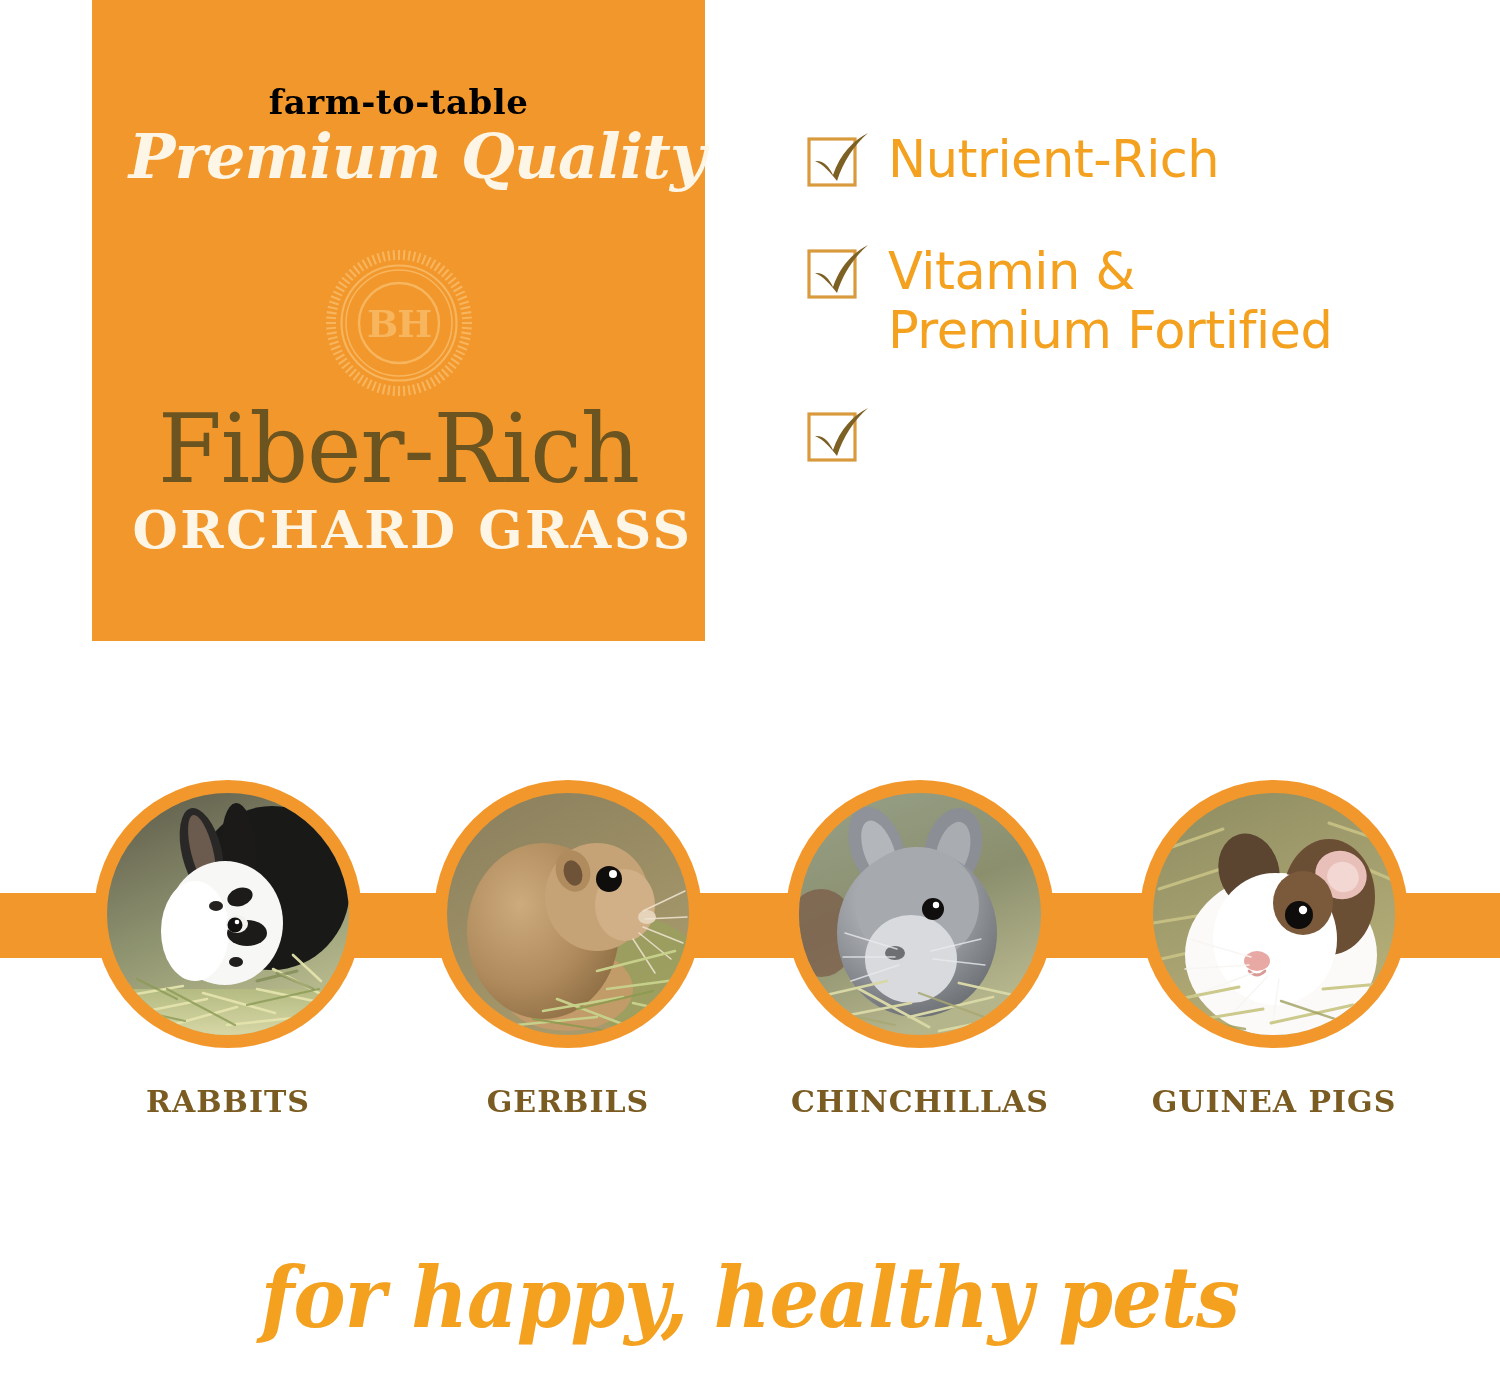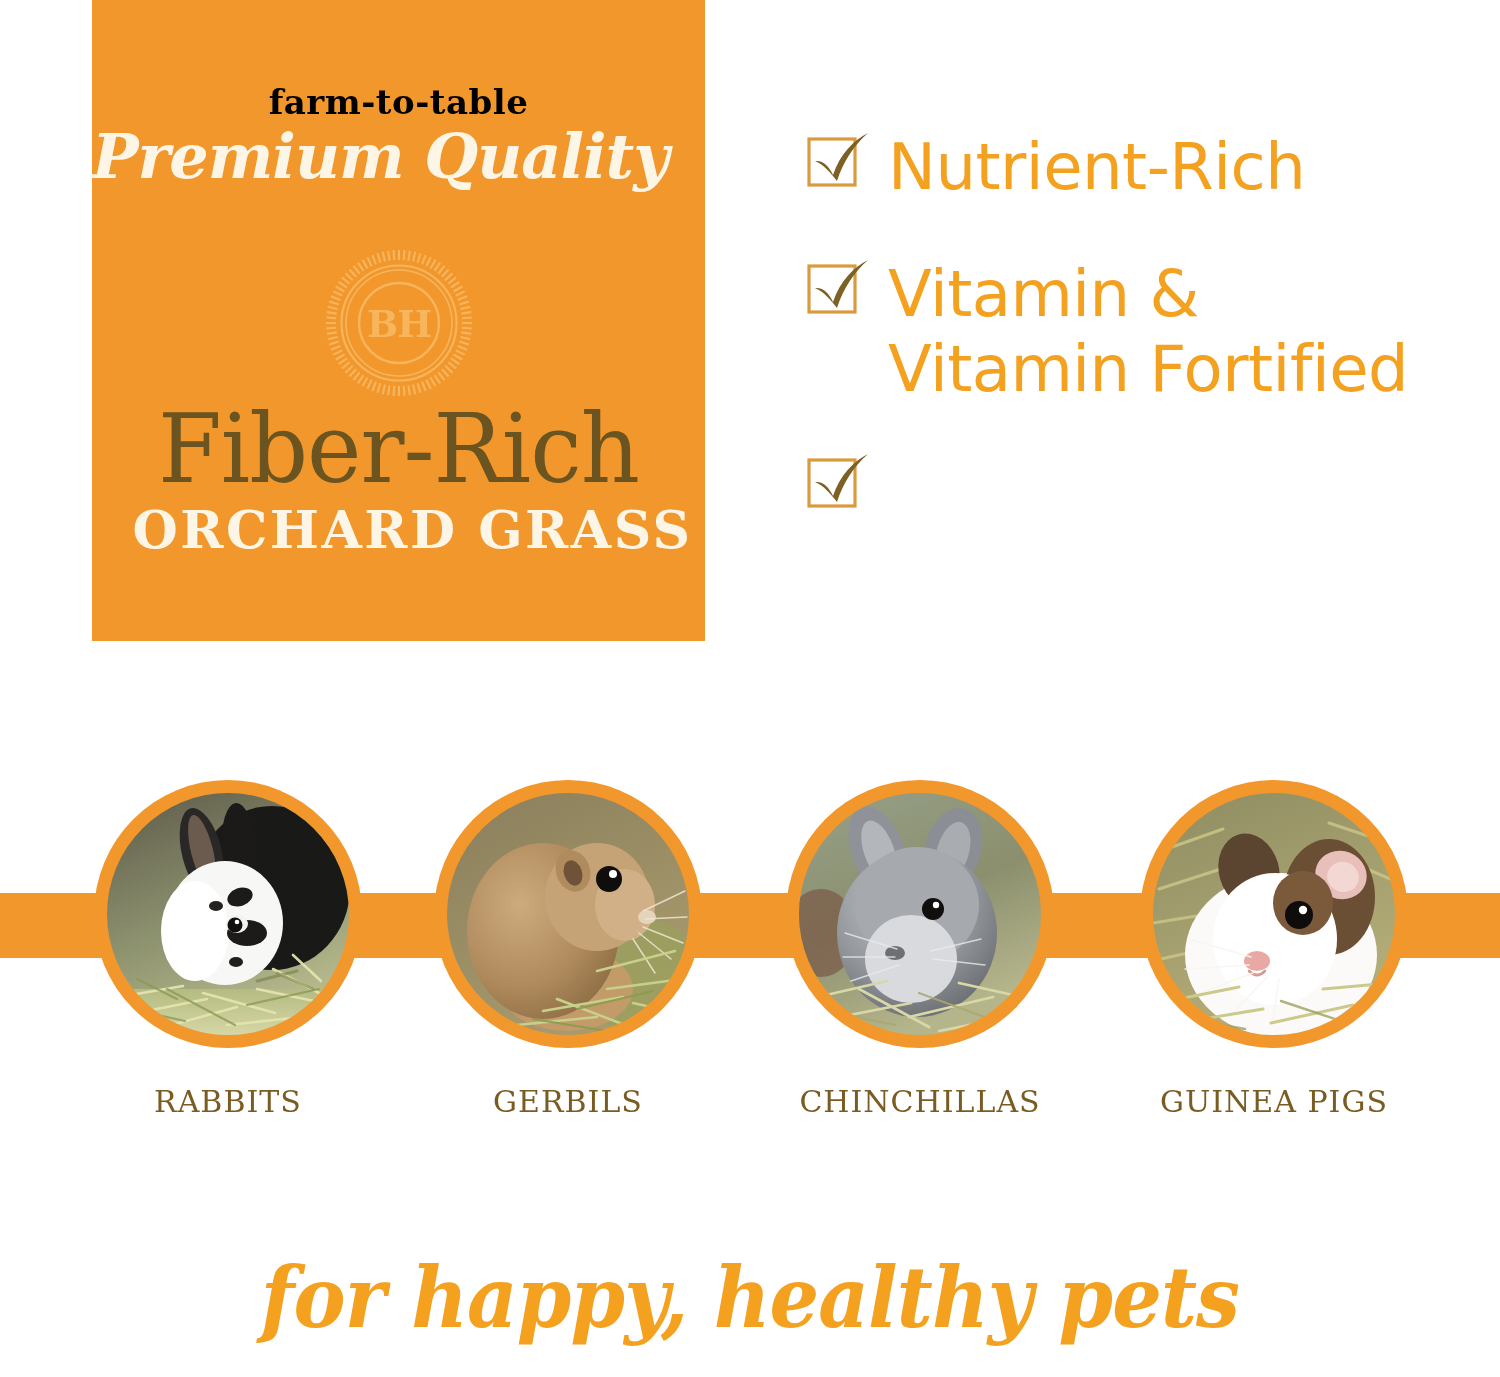--- a/index.html
+++ b/index.html
@@ -36,21 +36,21 @@
     font-weight: bold;
     font-size: 34px;
     letter-spacing: 0.5px;
     color: #000000;
   }
 
   #tagline-premium {
     position: absolute;
     left: 0; right: 0;
     top: 120px;
-    text-align: left;
+    text-align: right;
     font-family: "DejaVu Serif", serif;
     font-style: italic;
     font-weight: bold;
     font-size: 62px;
     letter-spacing: -1px;
     color: #fdf6e6;
   }
 
   
   #brand-seal {
@@ -118,21 +118,21 @@
     position: absolute;
     left: -4px;
     top: -16px;
     width: 72px;
     height: 72px;
     overflow: visible;
   }
 
   .benefit-label {
     font-family: "DejaVu Sans", sans-serif;
-    font-size: 64px;
+    font-size: 51px;
     line-height: 1.17;
     font-weight: normal;
     color: #f3a11f;
     letter-spacing: -0.5px;
   }
 
   
   #animal-section {
     position: absolute;
     left: 0;
@@ -168,21 +168,21 @@
     height: 242px;
     border-radius: 50%;
     overflow: hidden;
     position: relative;
   }
   .animal-photo svg { display: block; width: 242px; height: 242px; }
 
   .animal-label {
     margin-top: 36px;
     font-family: "DejaVu Serif", serif;
-    font-weight: normal;
+    font-weight: bold;
     font-size: 30px;
     letter-spacing: 1px;
     color: #7a5c22;
     white-space: nowrap;
   }
 
   
   #closing-tagline {
     position: absolute;
     left: 0; right: 0;
@@ -322,21 +322,21 @@
 
   <div class="benefit-row r2">
     <div class="checkmark-box">
       <svg viewBox="0 0 72 72" xmlns="http://www.w3.org/2000/svg">
         <rect x="5" y="19" width="46" height="46" fill="none" stroke="#d89a3c" stroke-width="3.2"></rect>
         <path d="M11 41 C19 40 25 46 29 55 C36 34 50 20 64 13 C50 25 39 42 33 61 C27 53 19 44 11 41 Z" fill="#7d6124"></path>
       </svg>
     </div>
     <div class="benefit-label">
       <span>Vitamin &amp;</span><br>
-      <span>Vitamin Fortified</span>
+      <span>Premium Fortified</span>
     </div>
   </div>
 
   <div class="benefit-row r3">
     <div class="checkmark-box">
       <svg viewBox="0 0 72 72" xmlns="http://www.w3.org/2000/svg">
         <rect x="5" y="19" width="46" height="46" fill="none" stroke="#d89a3c" stroke-width="3.2"></rect>
         <path d="M11 41 C19 40 25 46 29 55 C36 34 50 20 64 13 C50 25 39 42 33 61 C27 53 19 44 11 41 Z" fill="#7d6124"></path>
       </svg>
     </div>

